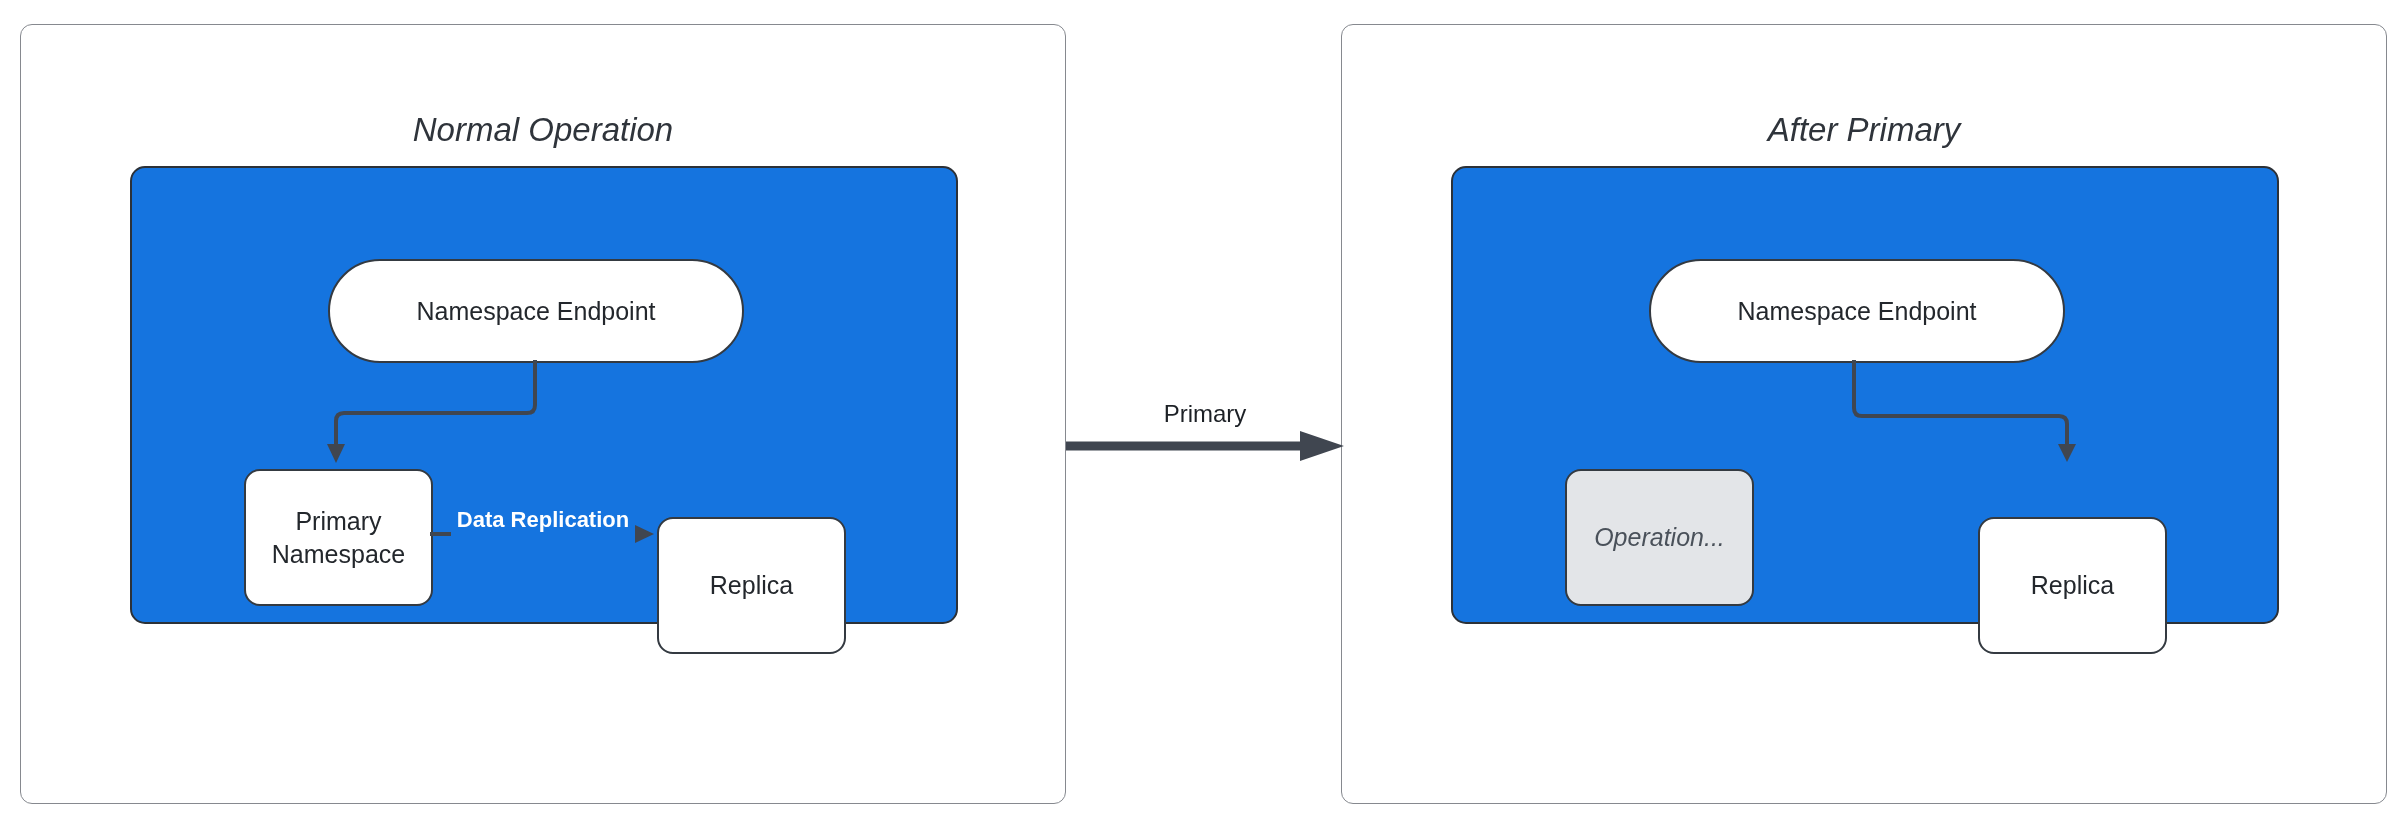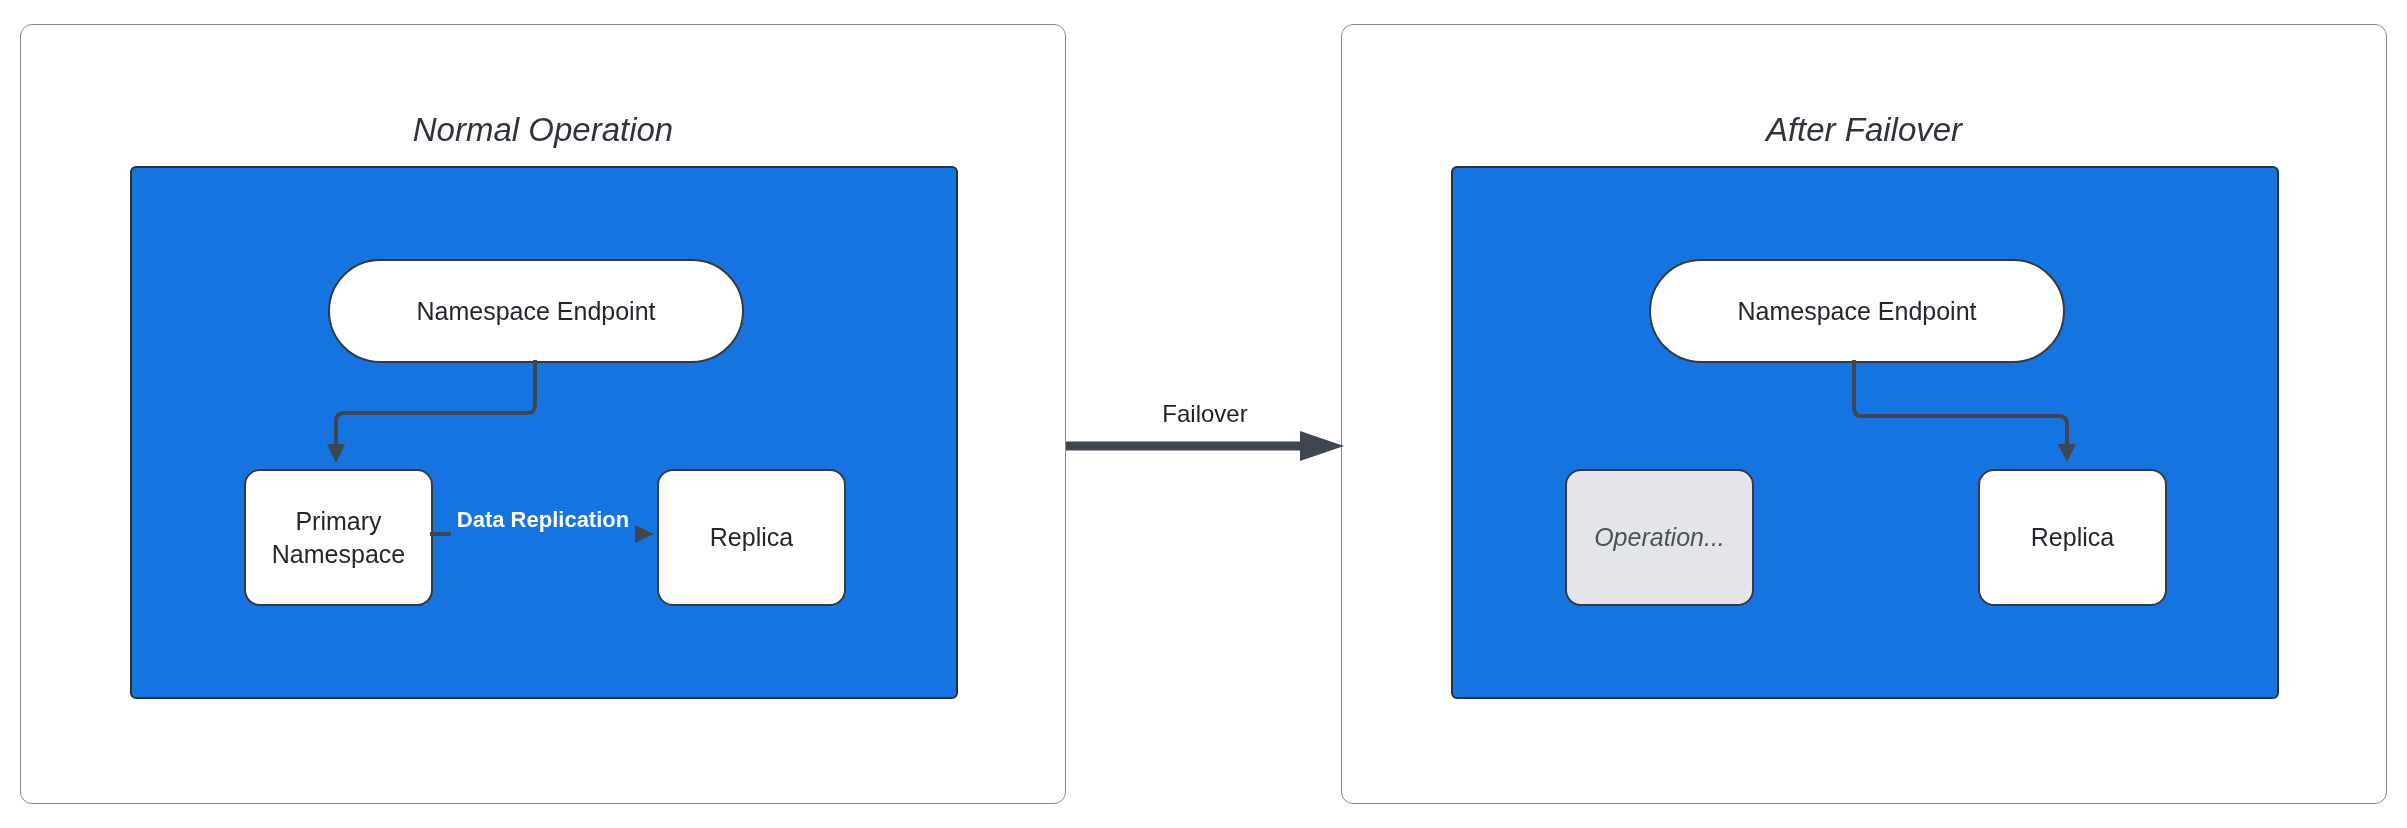--- a/index.html
+++ b/index.html
@@ -44,24 +44,24 @@
     font-style: italic;
     font-size: 33px;
     line-height: 34px;
     color: var(--title-text);
   }
   .cluster {
     position: absolute;
     left: 109px;
     top: 141px;
     width: 828px;
-    height: 533px;
+    height: 458px;
     background: var(--cluster-fill);
     border: 2px solid #2c3137;
-    border-radius: 6px;
+    border-radius: 15px;
   }
   .node {
     position: absolute;
     display: flex;
     align-items: center;
     justify-content: center;
     text-align: center;
     background: var(--node-fill);
     border: 2px solid var(--node-border);
     color: var(--node-text);
@@ -76,21 +76,21 @@
     height: 104px;
     border-radius: 52px;
   }
   .node.rect {
     top: 301px;
     width: 189px;
     height: 137px;
     border-radius: 16px;
   }
   .node.rect.pos-left  { left: 112px; }
-  .node.rect.pos-right { left: 525px; }
+  .node.rect.pos-right { left: 525px; margin-top: 48px; }
   .node.recovering {
     background: var(--recovering-fill);
     color: var(--recovering-text);
     font-style: italic;
   }
   .overlay {
     position: absolute;
     inset: 0;
     width: 2407px;
     height: 828px;
@@ -148,21 +148,21 @@
       <div class="node rect pos-left">
         <span>Primary Namespace</span>
       </div>
       <div class="node rect pos-right">
         <span>Replica</span>
       </div>
     </div>
   </div>
 
   <div class="panel right">
-    <div class="panel-title">After Failover</div>
+    <div class="panel-title">After Primary</div>
     <div class="cluster">
       <div class="node pill">
         <span>Namespace Endpoint</span>
       </div>
       <div class="node rect pos-left recovering">
         <span>Operation...</span>
       </div>
       <div class="node rect pos-right">
         <span>Replica</span>
       </div>
@@ -181,15 +181,15 @@
     <polygon class="arrowhead" points="1300,431 1300,461 1344,446"></polygon>
 
     <path class="connector" d="M 1854 360 L 1854 408 Q 1854 416 1862 416 L 2059 416 Q 2067 416 2067 424 L 2067 446"></path>
     <polygon class="arrowhead" points="2058,444 2076,444 2067,462"></polygon>
   </svg>
 
   <div class="edge-label">
     <span>Data Replication</span>
   </div>
 
-  <div class="failover-label">Failover</div>
+  <div class="failover-label">Primary</div>
 
 </div>
 
 </body></html>

